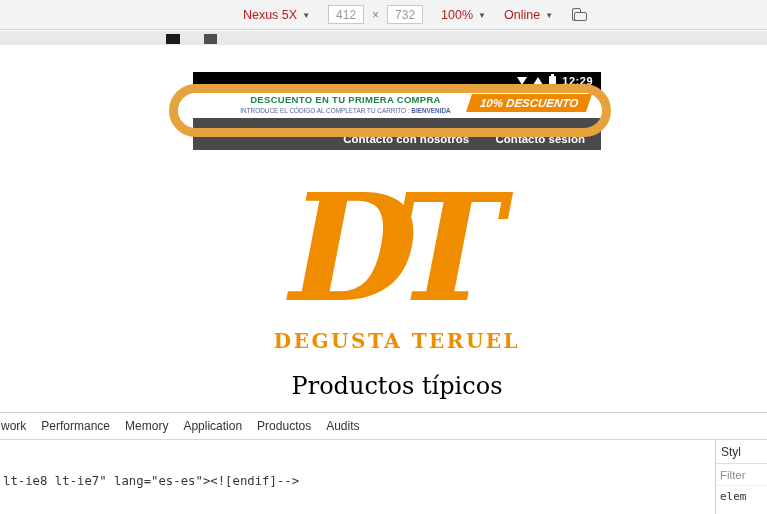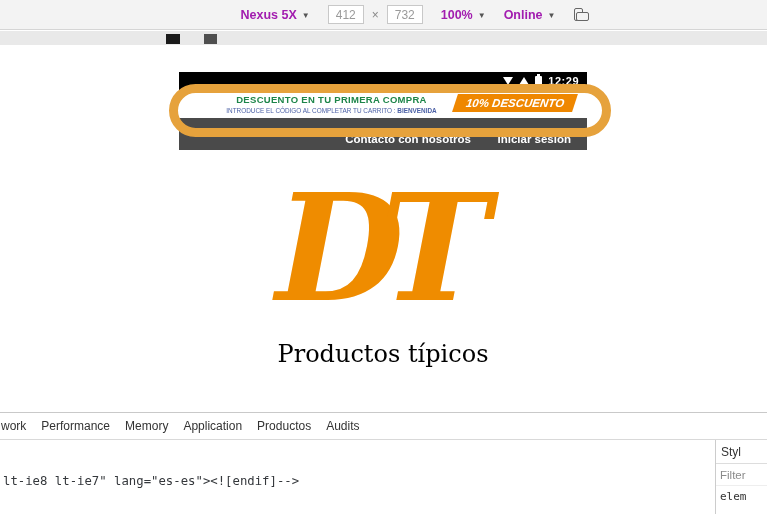--- a/index.html
+++ b/index.html
@@ -9,42 +9,42 @@
     font-family:"Liberation Sans", sans-serif; color:#333;
   }
 
   
   #device-toolbar {
     position:absolute; top:0; left:0; width:767px; height:30px;
     background:#f3f3f3; border-bottom:1px solid #d5d5d5;
     display:flex; align-items:center; justify-content:center;
   }
   .toolbar-cluster { position:relative; left:32px; display:flex; align-items:center; gap:18px; }
-  .dd { font-size:12.5px; color:#a21caf; cursor:default; white-space:nowrap;font-weight:bold; }
+  .dd { font-size:12.5px; color:#b91c1c; cursor:default; white-space:nowrap; }
   .caret::after { content:"▼"; font-size:8px; color:#555; margin-left:5px; vertical-align:1px; }
   .dim-input {
     width:36px; height:19px; border:1px solid #c8c8c8; background:#fff;
     color:#9a9a9a; font-size:12px; text-align:center; font-family:"Liberation Sans", sans-serif;
   }
   .times { color:#888; font-size:12px; margin:0 2px; }
   .size-group { display:flex; align-items:center; gap:6px; }
   .rotate-icon { position:relative; width:17px; height:17px; }
   .rotate-icon .r1, .rotate-icon .r2 {
     position:absolute; border:1.6px solid #666; border-radius:2px; background:transparent;
   }
   .rotate-icon .r1 { width:9px; height:13px; left:1px; top:2px; }
   .rotate-icon .r2 { width:13px; height:9px; left:3px; top:6px; background:#f3f3f3; }
 
   
   #ruler-strip { position:absolute; top:31px; left:0; width:767px; height:14px; background:#e9e9e9; }
   .ruler-mark1 { position:absolute; left:166px; top:3px; width:14px; height:10px; background:#1b1b1b; }
   .ruler-mark2 { position:absolute; left:204px; top:3px; width:13px; height:10px; background:#4f4f4f; }
 
   
-  #phone { position:absolute; left:179px; top:72px; width:408px; height:340px; background:#fff; overflow:hidden; }
+  #phone { position:absolute; left:193px; top:72px; width:408px; height:340px; background:#fff; overflow:hidden; }
 
   .status-bar {
     height:18px; background:#000; display:flex; align-items:center;
     justify-content:flex-end; gap:6px; padding-right:8px;
   }
   .sig-down { width:0; height:0; border-left:5px solid transparent; border-right:5px solid transparent; border-top:8px solid #fff; }
   .sig-up   { width:0; height:0; border-left:5px solid transparent; border-right:5px solid transparent; border-bottom:8px solid #fff; }
   .battery  { width:7px; height:11px; background:#fff; border-radius:1px; position:relative; }
   .battery::before { content:""; position:absolute; top:-2px; left:2px; width:3px; height:2px; background:#fff; }
   .status-time { color:#fff; font-size:11px; font-weight:bold; letter-spacing:.5px; }
@@ -144,26 +144,27 @@
       <div class="promo-line1">DESCUENTO EN TU PRIMERA COMPRA</div>
       <div class="promo-line2"><span>INTRODUCE EL CÓDIGO AL COMPLETAR TU CARRITO : </span><b>BIENVENIDA</b></div>
     </div>
     <div class="discount-badge">
       <span>10% DESCUENTO</span>
     </div>
   </div>
 
   <div class="phone-nav">
     <span>Contacto con nosotros</span>
-    <span class="nav-gap">Iniciar sesión</span>
+    <span class="nav-gap">Contacto sesión</span>
   </div>
 
   <div class="phone-content">
     <div>
       <div class="logo-monogram">DT</div>
+      <div class="logo-title">DEGUSTA TERUEL</div>
       <div class="logo-subtitle">Productos típicos</div>
     </div>
   </div>
 </div>
 
 <div id="highlight-ring"></div>
 
 <div id="devtools">
   <div class="dt-tabs">
     <span class="dt-tab">work</span>

